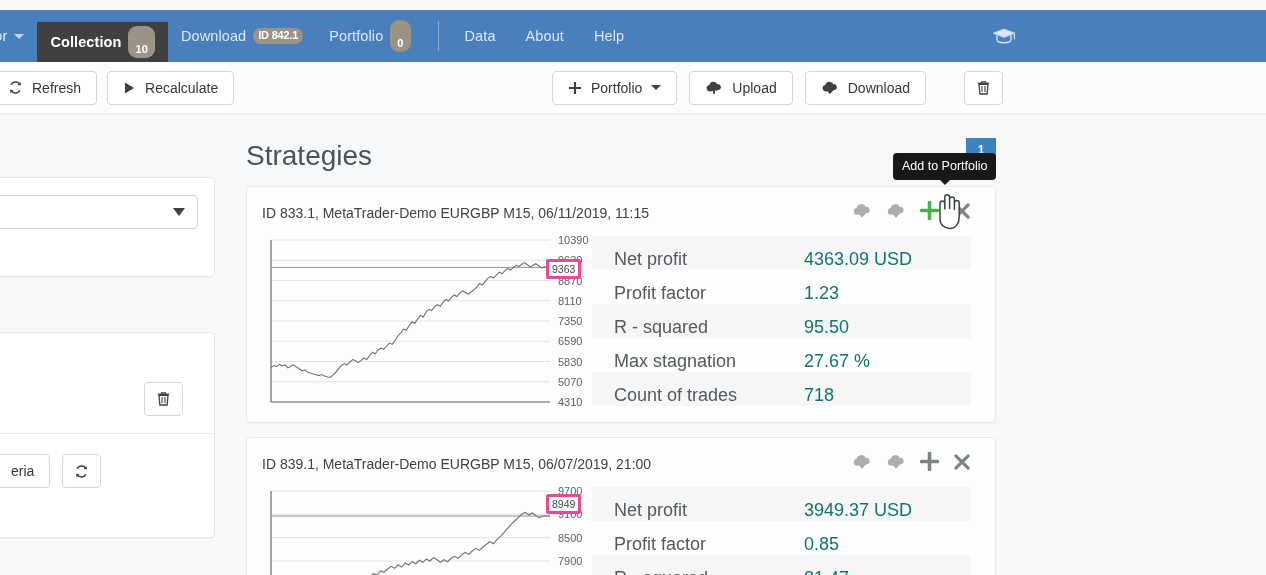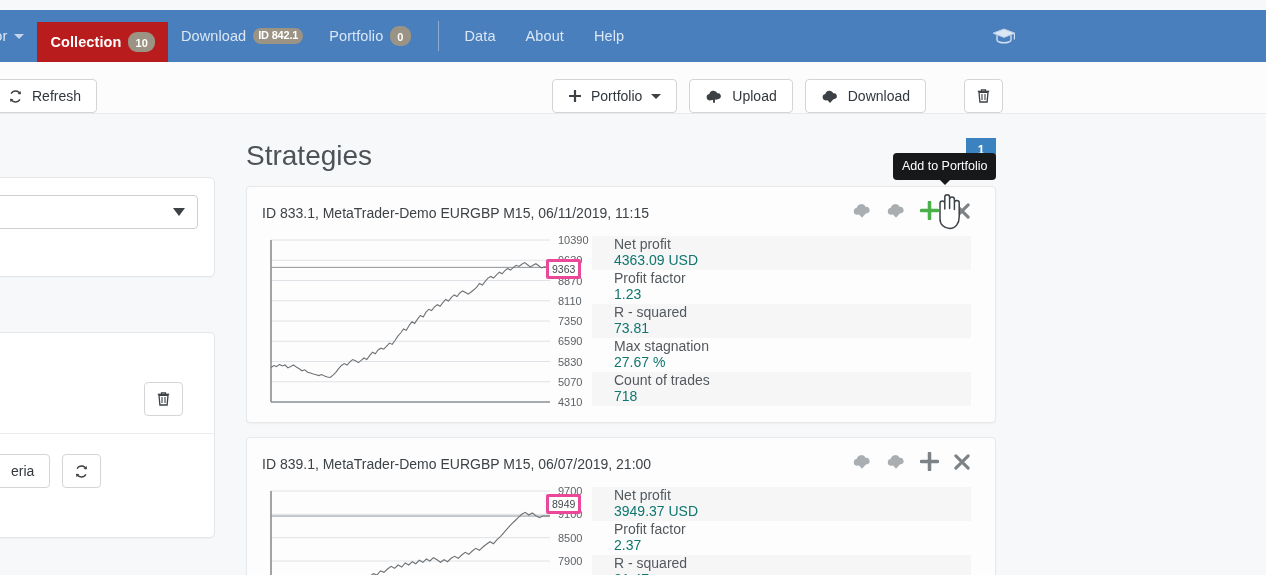--- a/index.html
+++ b/index.html
@@ -17,46 +17,46 @@
     background: #4a7fbd; display: flex; align-items: stretch;
   }
   .nav-left { display: flex; align-items: stretch; }
   .nav-item {
     display: flex; align-items: center; gap: 7px;
     padding: 0 13px; color: #dbe7f5; font-size: 14.5px;
     white-space: nowrap; letter-spacing: .1px;
   }
   .nav-item.first { padding-left: 0; margin-left: -18px; }
   .nav-item.active {
-    background: #b91c1c; color: #ffffff; font-weight: bold; margin-top: 12px;
+    background: #404040; color: #ffffff; font-weight: bold; margin-top: 12px;
   }
   .nav-badge {
     background: #9b9384; color: #ffffff; font-size: 11px; font-weight: bold;
-    border-radius: 9px; padding: 6px 7px 3px; line-height: 1;
+    border-radius: 9px; padding: 18px 7px 3px; line-height: 1;
     display: inline-block;
   }
   .nav-badge.id { border-radius: 8px; padding: 2px 5px 3px; letter-spacing: -.2px; text-align: right; }
   .caret-down {
     width: 0; height: 0; border-left: 5px solid transparent;
     border-right: 5px solid transparent; border-top: 5px solid #c3d6ec;
     display: inline-block;
   }
   .nav-sep {
     width: 1px; background: rgba(255,255,255,.35);
     margin: 11px 11px 11px 14px;
   }
   .nav-plain { padding: 0 15px; }
   .nav-right { margin-left: auto; display: flex; align-items: center; padding-right: 248px; }
   .cap-icon { width: 28px; height: 20px; display: block; }
 
   
   .toolbar {
     position: absolute; left: 0; top: 62px; width: 1266px; height: 52px;
     background: #fcfcfd; border-bottom: 1px solid #e8e9ea;
-    display: flex; align-items: flex-end;
+    display: flex; align-items: center;
   }
   .btn {
     display: inline-flex; align-items: center; gap: 9px;
     height: 34px; padding: 0 15px;
     background: #ffffff; border: 1px solid #d3d6d9; border-radius: 4px;
     font-size: 14px; color: #32373c; cursor: pointer; white-space: nowrap;
   }
   .btn.icon-only { padding: 0 11px; }
   .tb-left { display: flex; gap: 10px; margin-left: 5px; }
   .tb-left .btn.first { margin-left: -13px; }
@@ -106,23 +106,22 @@
   .card-body { display: flex; padding: 0 0 14px 0; }
   .chart-wrap { width: 345px; padding-left: 18px; position: relative; }
   .chart-svg { display: block; }
   .price-tag {
     position: absolute; background: #ffffff; border: 3px solid #ec4899;
     border-radius: 2px; font-size: 10.5px; color: #44484c;
     padding: 1px 3px; line-height: 1.15;
   }
   .metrics { flex: 1; padding: 0 24px 0 0; }
   .metric-row {
-    display: flex; align-items: flex-start; height: 34px; font-size: 14px;
+    display: flex; align-items: flex-end; height: 34px; font-size: 18px;
     padding-left: 22px;
-    flex-direction: column;
   }
   .metric-row.alt { background: #f6f6f7; }
   .metric-label { color: #54595e; width: 190px; }
   .metric-value { color: #0f766e; }
 
   
   .tooltip {
     position: absolute; left: 893px; top: 153px;
     background: #17181a; color: #ffffff; font-size: 12.5px;
     padding: 6px 9px 7px; border-radius: 4px; white-space: nowrap;
@@ -201,20 +200,28 @@
           <svg class="ic" width="15" height="15" viewBox="0 0 16 16">
             <path d="M13.2 5.3A5.6 5.6 0 0 0 3.3 5" fill="none" stroke="#3c4146" stroke-width="1.5"></path>
             <path d="M2.8 10.7A5.6 5.6 0 0 0 12.7 11" fill="none" stroke="#3c4146" stroke-width="1.5"></path>
             <path d="M13.6 2.2 L13.5 5.6 L10.2 5.2 Z" fill="#3c4146"></path>
             <path d="M2.4 13.8 L2.5 10.4 L5.8 10.8 Z" fill="#3c4146"></path>
           </svg>
         </span>
         <span>Refresh</span>
       </button>
 
+      <button class="btn">
+        <span>
+          <svg class="ic" width="13" height="14" viewBox="0 0 13 14">
+            <path d="M2 1.5 L11 7 L2 12.5 Z" fill="#3c4146"></path>
+          </svg>
+        </span>
+        <span>Recalculate</span>
+      </button>
     </div>
 
     <div class="tb-right">
 
       <button class="btn">
         <span>
           <svg class="ic" width="14" height="14" viewBox="0 0 14 14">
             <path d="M7 1 L7 13 M1 7 L13 7" stroke="#3c4146" stroke-width="2.2"></path>
           </svg>
         </span>
@@ -357,21 +364,21 @@
               <div class="metric-row alt">
                 <span class="metric-label">Net profit</span>
                 <span class="metric-value">4363.09 USD</span>
               </div>
               <div class="metric-row">
                 <span class="metric-label">Profit factor</span>
                 <span class="metric-value">1.23</span>
               </div>
               <div class="metric-row alt">
                 <span class="metric-label">R - squared</span>
-                <span class="metric-value">73.81</span>
+                <span class="metric-value">95.50</span>
               </div>
               <div class="metric-row">
                 <span class="metric-label">Max stagnation</span>
                 <span class="metric-value">27.67 %</span>
               </div>
               <div class="metric-row alt">
                 <span class="metric-label">Count of trades</span>
                 <span class="metric-value">718</span>
               </div>
             </div>
@@ -420,21 +427,21 @@
               </svg>
               <div class="price-tag" style="left: 299px; top: 7px;">8949</div>
             </div>
             <div class="metrics">
               <div class="metric-row alt">
                 <span class="metric-label">Net profit</span>
                 <span class="metric-value">3949.37 USD</span>
               </div>
               <div class="metric-row">
                 <span class="metric-label">Profit factor</span>
-                <span class="metric-value">2.37</span>
+                <span class="metric-value">0.85</span>
               </div>
               <div class="metric-row alt">
                 <span class="metric-label">R - squared</span>
                 <span class="metric-value">81.47</span>
               </div>
             </div>
           </div>
         </div>
       </div>
   </div>

